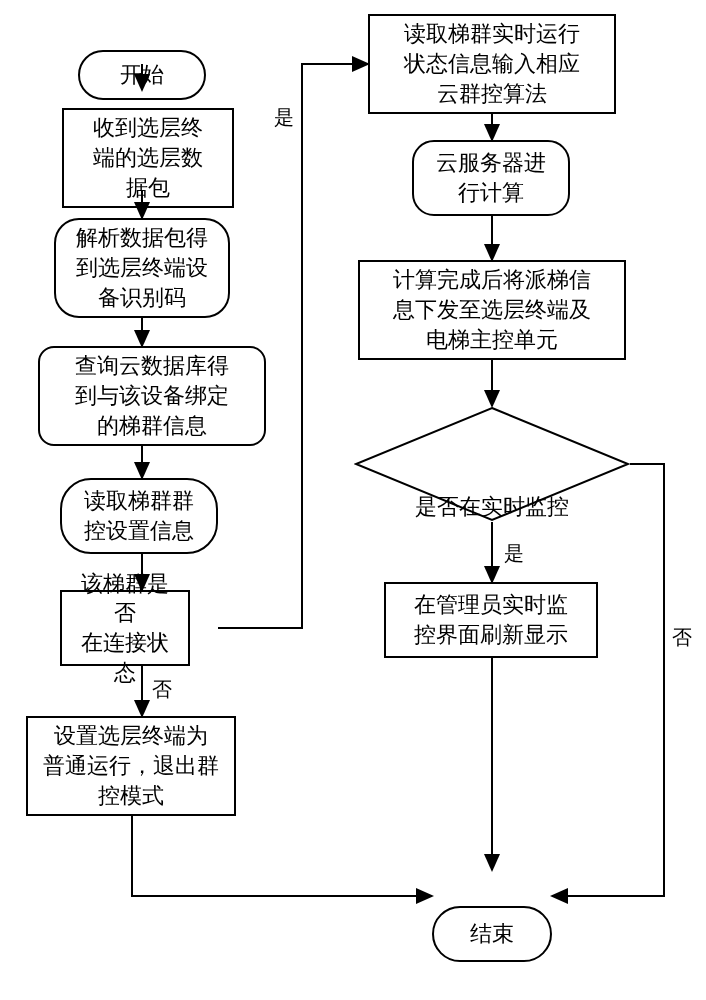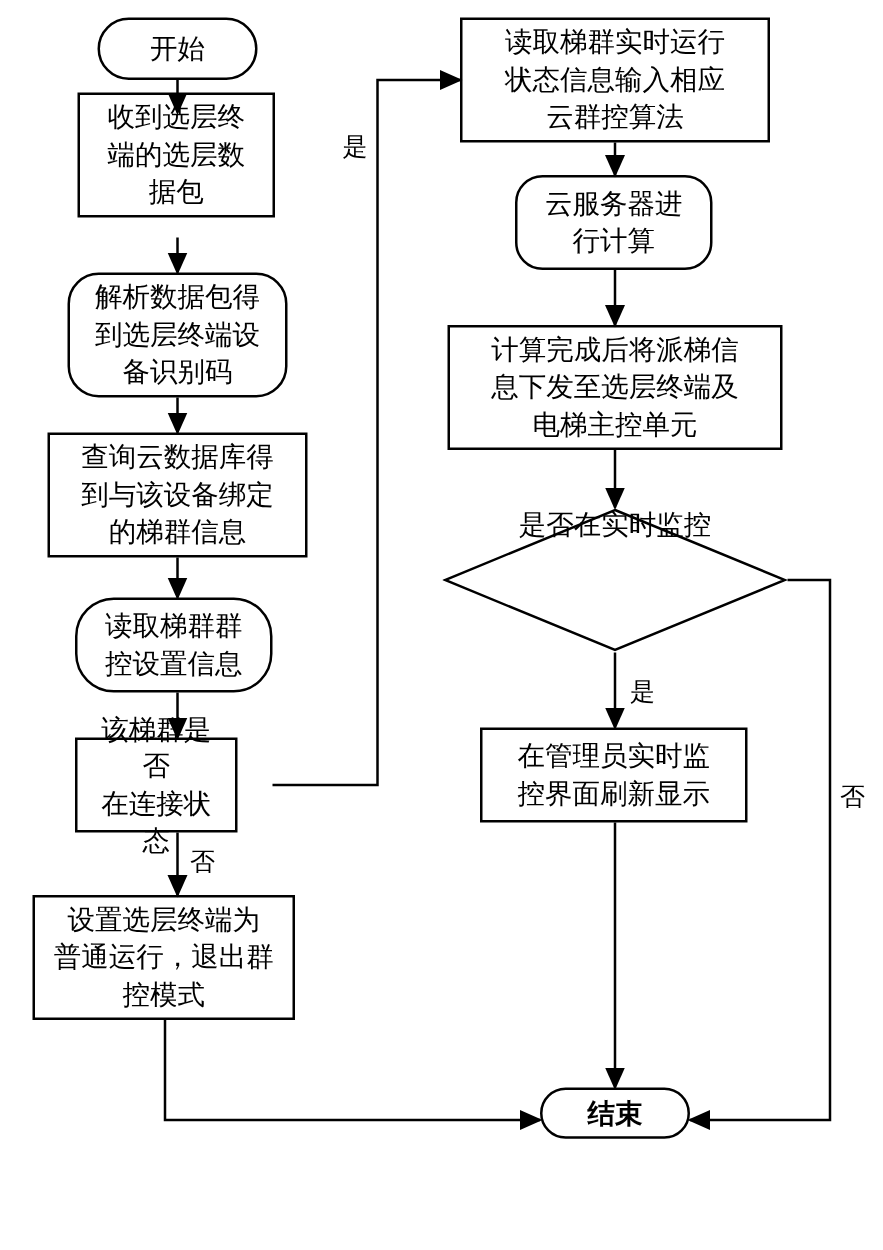--- a/index.html
+++ b/index.html
@@ -15,25 +15,25 @@
       position: absolute;
       border: 2px solid #000;
       background: #fff;
       display: flex;
       align-items: center;
       justify-content: center;
       text-align: center;
       line-height: 1.35;
       padding: 6px 10px;
     }
-    .rounded { border-radius: 30px; }
+    .rounded { border-radius: 30px; margin-top: 36px; }
     .diamond {
       position: absolute;
       display: flex;
-      align-items: flex-start;
+      align-items: flex-end;
       justify-content: center;
     }
     .diamond svg { position: absolute; top: 0; left: 0; }
     .diamond .dlabel { position: relative; text-align: center; line-height: 1.3; }
     .label {
       position: absolute;
       font-size: 20px;
       background: transparent;
     }
     svg.connectors {
@@ -41,29 +41,29 @@
       top: 0; left: 0;
       width: 706px; height: 1000px;
       pointer-events: none;
     }
   </style>
 </head>
 <body>
 
 <div class="node rounded" style="left:78px; top:14px; width:128px; height:50px;">开始</div>
 
-<div class="node" style="left:62px; top:74px; width:158px; height:100px; white-space:pre-line;">收到选层终
+<div class="node" style="left:62px; top:108px; width:172px; height:100px; white-space:pre-line;">收到选层终
 端的选层数
 据包</div>
 
 <div class="node" style="left:54px; top:218px; width:176px; height:100px; white-space:pre-line;border-radius:25px;">解析数据包得
 到选层终端设
 备识别码</div>
 
-<div class="node" style="left:38px; top:346px; width:208px; height:100px; white-space:pre-line;">查询云数据库得
+<div class="node" style="left:38px; top:346px; width:228px; height:100px; white-space:pre-line;border-radius:16px;">查询云数据库得
 到与该设备绑定
 的梯群信息</div>
 
 <div class="node" style="left:60px; top:478px; width:158px; height:76px; white-space:pre-line;border-radius:31px;">读取梯群群
 控设置信息</div>
 
 <div class="node" style="left:60px; top:590px; width:130px; height:76px; white-space:pre-line;">该梯群是否
 在连接状态</div>
 
 <div class="node" style="left:26px; top:716px; width:210px; height:100px; white-space:pre-line;font-family:Liberation Serif, serif;">设置选层终端为
@@ -84,21 +84,21 @@
 <div class="diamond" style="left:354px; top:406px; width:276px; height:116px;">
   <svg width="276" height="116" viewBox="0 0 276 116">
     <polygon points="138,2 274,58 138,114 2,58" fill="#fff" stroke="#000" stroke-width="2"></polygon>
   </svg>
   <span class="dlabel">是否在实时监控</span>
 </div>
 
 <div class="node" style="left:384px; top:582px; width:214px; height:76px; white-space:pre-line;text-align:center;">在管理员实时监
 控界面刷新显示</div>
 
-<div class="node rounded" style="left:432px; top:870px; width:120px; height:41px;font-weight:bold;">结束</div>
+<div class="node rounded" style="left:432px; top:870px; width:120px; height:56px;">结束</div>
 
 <span class="label" style="left:274px; top:104px;">是</span>
 <span class="label" style="left:152px; top:676px;">否</span>
 <span class="label" style="left:504px; top:540px;">是</span>
 <span class="label" style="left:672px; top:624px;">否</span>
 
 <svg class="connectors">
   <defs>
     <marker id="arrow" markerWidth="10" markerHeight="10" refX="8" refY="4" orient="auto" markerUnits="strokeWidth">
       <path d="M0,0 L9,4 L0,8 z" fill="#000"></path>

